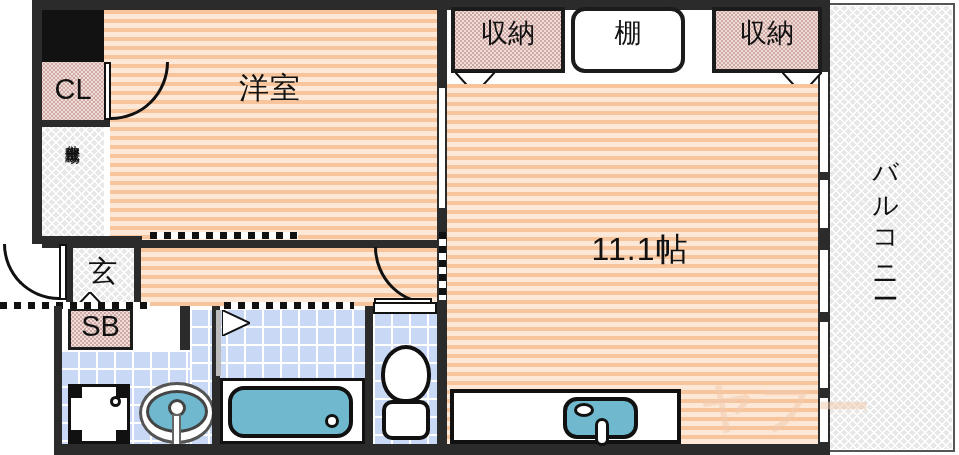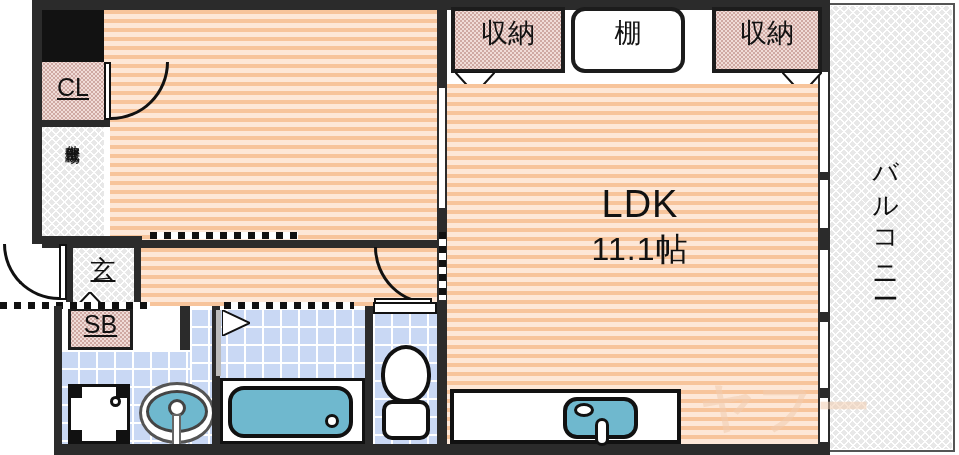--- a/index.html
+++ b/index.html
@@ -41,21 +41,21 @@
   .wall{position:absolute;background:#2b2b2b;}
   .wallthin{position:absolute;background:#3a3a3a;}
   .wwhite{position:absolute;background:#ffffff;}
   .outline{position:absolute;box-sizing:border-box;border:3px solid #1c1c1c;}
 
   
   .lbl{position:absolute;color:#111;text-align:center;line-height:1.06;
        white-space:nowrap;font-weight:400;}
   .lbl.big{font-size:30px;letter-spacing:1px;}
   .lbl.mid{font-size:27px;}
-  .lbl.sm{font-size:25px;text-decoration:underline;}
+  .lbl.sm{font-size:29px;}
   .lbl.tiny{font-size:15px;line-height:1.0;}
   .vlbl{position:absolute;color:#111;font-size:26px;
         writing-mode:vertical-rl;text-orientation:upright;
         letter-spacing:6px;line-height:1;}
 
   
   .tub{position:absolute;background:#6fb8ce;border:4px solid #111;border-radius:16px;box-sizing:border-box;}
   .tubdrain{position:absolute;width:14px;height:14px;border-radius:50%;background:#fff;border:3px solid #111;box-sizing:border-box;}
   .toiletbowl{position:absolute;background:#fff;border:4px solid #111;border-radius:50% 50% 46% 46%;box-sizing:border-box;}
   .toilettank{position:absolute;background:#fff;border:4px solid #111;border-radius:10px;box-sizing:border-box;}
@@ -109,20 +109,21 @@
 
   <div class="wall" style="left:818px;top:0px;width:12px;height:455px;"></div>
 
   <div class="wwhite" style="left:820px;top:72px;width:8px;height:100px;"></div>
   <div class="wwhite" style="left:820px;top:180px;width:8px;height:48px;"></div>
   <div class="wwhite" style="left:820px;top:250px;width:8px;height:62px;"></div>
   <div class="wwhite" style="left:820px;top:322px;width:8px;height:66px;"></div>
   <div class="wwhite" style="left:820px;top:398px;width:8px;height:44px;"></div>
 
   <div class="box floor" style="left:104px;top:10px;width:333px;height:230px;"></div>
+  <div class="lbl big" style="left:185px;top:72px;width:170px;">洋室</div>
 
   <div class="wall" style="left:437px;top:0px;width:10px;height:240px;"></div>
   <div class="wwhite" style="left:439px;top:88px;width:6px;height:120px;"></div>
 
   <div class="box black" style="left:42px;top:10px;width:62px;height:52px;"></div>
   <div class="box dots" style="left:42px;top:62px;width:62px;height:58px;"></div>
   <div class="lbl sm" style="left:34px;top:74px;width:78px;">CL</div>
   <div class="wall" style="left:42px;top:120px;width:68px;height:7px;"></div>
 
   <div class="wwhite" style="left:104px;top:62px;width:7px;height:58px;border:2px solid #111;box-sizing:border-box;"></div>
@@ -154,21 +155,20 @@
     <svg width="40" height="22" viewBox="0 0 40 22">
         <polygon points="0,0 40,0 20,22" fill="#ffffff" stroke="#111" stroke-width="2"></polygon>
       </svg>
   </div>
 
   <div class="box floor" style="left:447px;top:84px;width:371px;height:360px;"></div>
 
   <div class="wall" style="left:437px;top:240px;width:10px;height:204px;"></div>
   <div class="slide-v" style="left:439px;top:232px;height:72px;"></div>
 
-  <div class="lbl big" style="left:560px;top:184px;width:160px;font-size:38px;">LDK</div>
   <div class="lbl big" style="left:545px;top:233px;width:190px;font-size:32px;">11.1帖</div>
 
   <span class="wm-mark" style="left:700px;top:372px;text-align:right;">ヤフー</span>
 
   <div class="box white" style="left:450px;top:389px;width:231px;height:55px;border:4px solid #111;box-sizing:border-box;"></div>
   <div class="ksink" style="left:563px;top:397px;width:75px;height:42px;"></div>
   <div class="kdrain" style="left:574px;top:403px;width:20px;height:14px;"></div>
   <div class="kfaucet" style="left:595px;top:418px;width:14px;height:28px;"></div>
 
   <div class="box floor" style="left:140px;top:248px;width:297px;height:58px;"></div>

